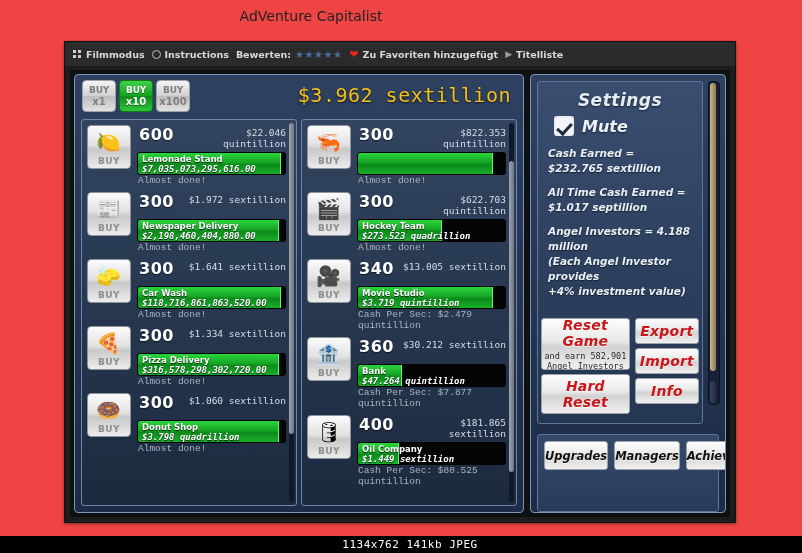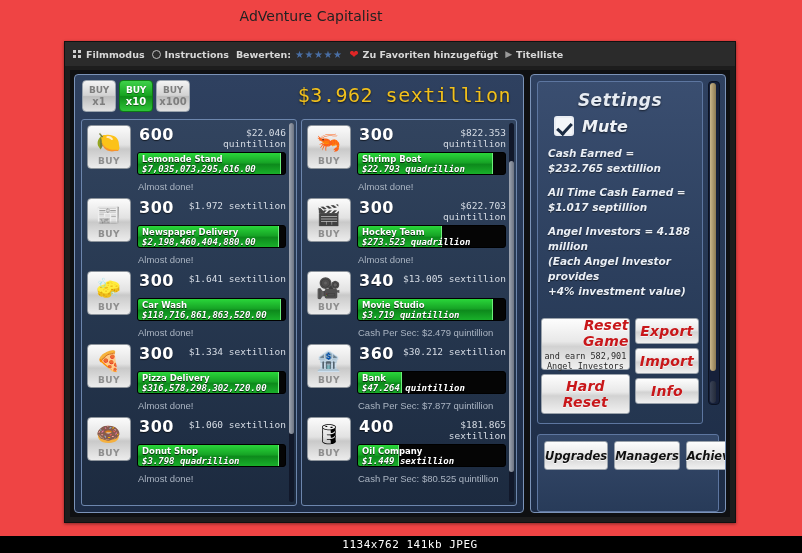--- a/index.html
+++ b/index.html
@@ -139,22 +139,22 @@
     border-right:1px solid #6ef07c;box-sizing:border-box;
   }
   .bar .btxt{
     position:absolute;left:4px;right:3px;top:1px;bottom:0;color:#fff;
     font-family:"DejaVu Sans",sans-serif;text-shadow:0 1px 1px rgba(0,0,0,.85);
   }
   .bar .bname{display:block;font-size:8.5px;font-weight:bold;line-height:10px;}
   .bar .bval{display:block;font-size:9px;font-weight:bold;line-height:10px;
     font-family:"DejaVu Sans Mono",monospace;font-style:italic;}
   .biz-foot{
-    color:#aab4c2;font-size:9.5px;font-family:Liberation Sans, sans-serif;
-    margin-top:6px;padding-left:1px;
+    color:#aab4c2;font-size:9.5px;font-family:Liberation Mono, monospace;
+    margin-top:0;padding-left:1px;
   }
 
   
   .set-panel{
     position:relative;flex:1 1 auto;border:1px solid #7b93b8;border-radius:4px;
     background:linear-gradient(180deg,#2f4160 0%,#243550 55%,#1d2c46 100%);
     box-sizing:border-box;padding:6px;overflow:hidden;
   }
   .set-inner{
     position:absolute;left:6px;right:22px;top:6px;bottom:88px;
@@ -194,21 +194,21 @@
     text-align:center;
   }
   .gbtn .red{
     color:#c8171a;font-size:14px;font-weight:bold;font-style:italic;letter-spacing:.2px;
     text-shadow:0 1px 0 rgba(255,255,255,.7);font-family:"DejaVu Sans",sans-serif;
   }
   .gbtn .sub{
     color:#2a2a2a;font-size:8.5px;line-height:10px;margin-top:2px;
     font-family:"DejaVu Sans Mono",monospace;
   }
-  .reset-game{height:52px;text-align:right;}
+  .reset-game{height:52px;}
   .hard-reset{height:40px;margin-top:4px;}
   .small-btn{height:26px;}
 
   .nav-area{
     position:absolute;left:6px;right:6px;bottom:0;height:78px;
     border:1px solid #5d76a0;border-radius:3px;
     background:linear-gradient(180deg,#35496a 0%,#283b59 100%);
     padding:6px;box-sizing:border-box;
     display:grid;grid-template-columns:1fr 1fr 1fr 1fr;grid-template-rows:1fr 1fr;gap:6px;
   }
@@ -421,24 +421,20 @@
                     <span class="blabel">BUY</span>
                   </div>
                   <div class="biz-right">
                     <div class="biz-line1">
                       <div class="qty">300</div>
                       <div class="price">$822.353
 quintillion</div>
                     </div>
                     <div class="bar">
                       <div class="fill" style="width:92%"></div>
-                      <div class="btxt">
-                        <span class="bname">Shrimp Boat</span>
-                        <span class="bval">$22.793 quadrillion</span>
-                      </div>
                     </div>
                     <div class="biz-foot">Almost done!</div>
                   </div>
                 </div>
               </div>
               <div class="biz">
                 <div class="biz-row">
                   <div class="buy-btn">
                     <span class="glyph">🎬</span>
                     <span class="blabel">BUY</span>

